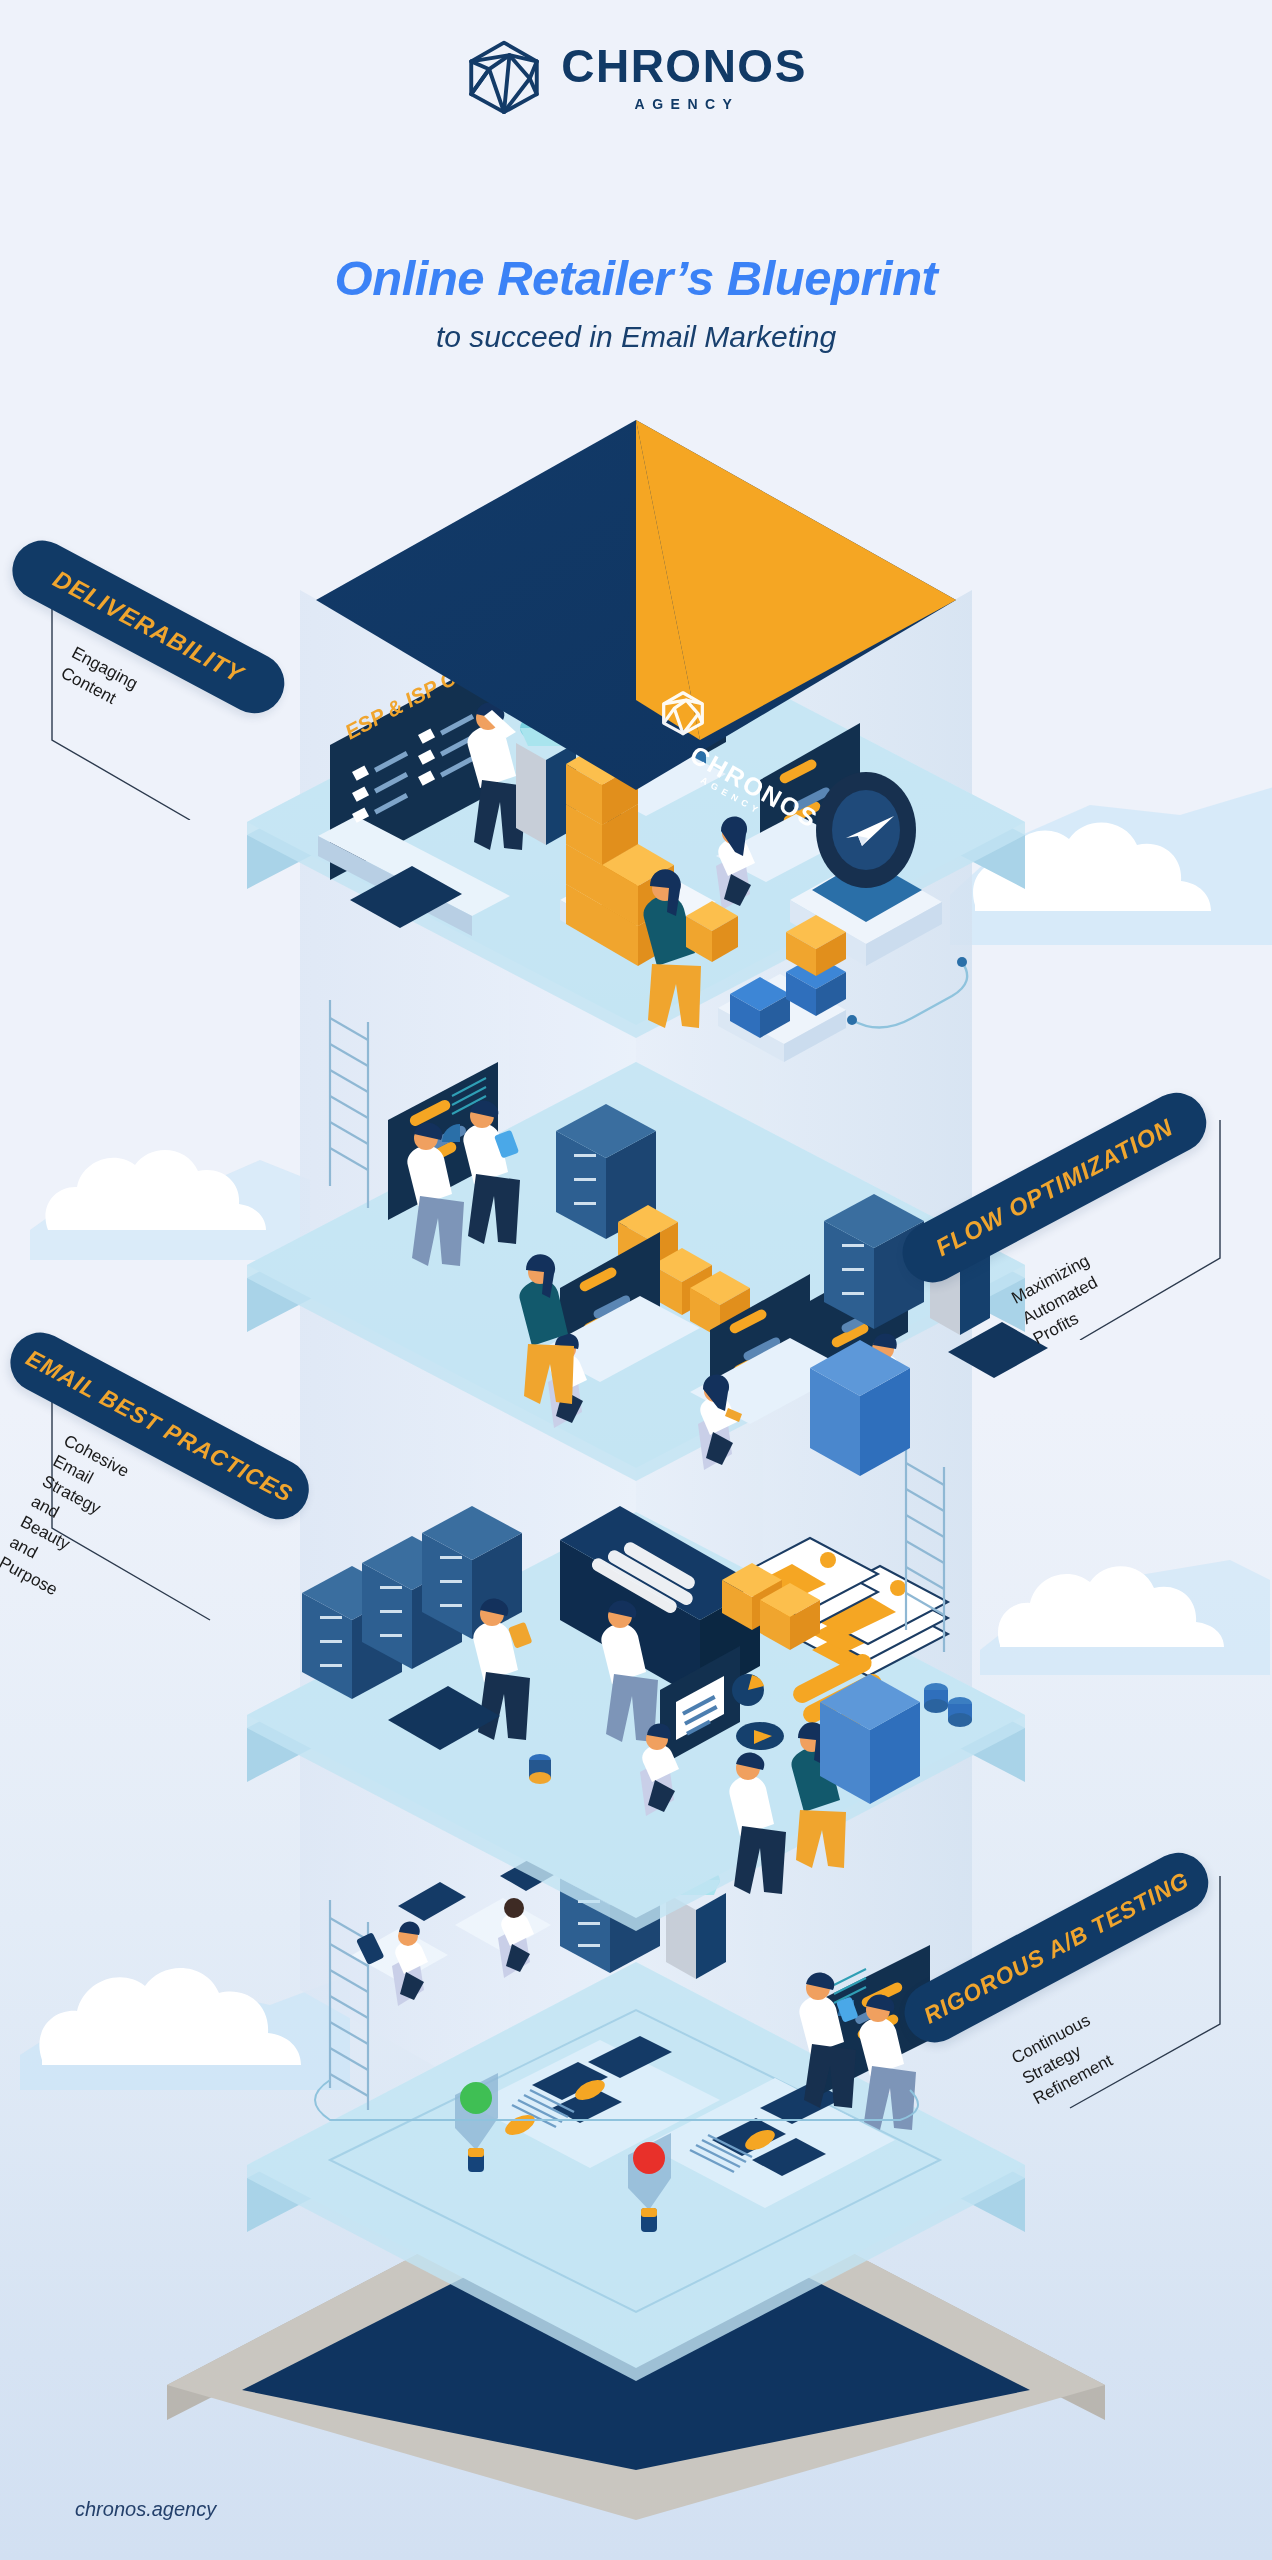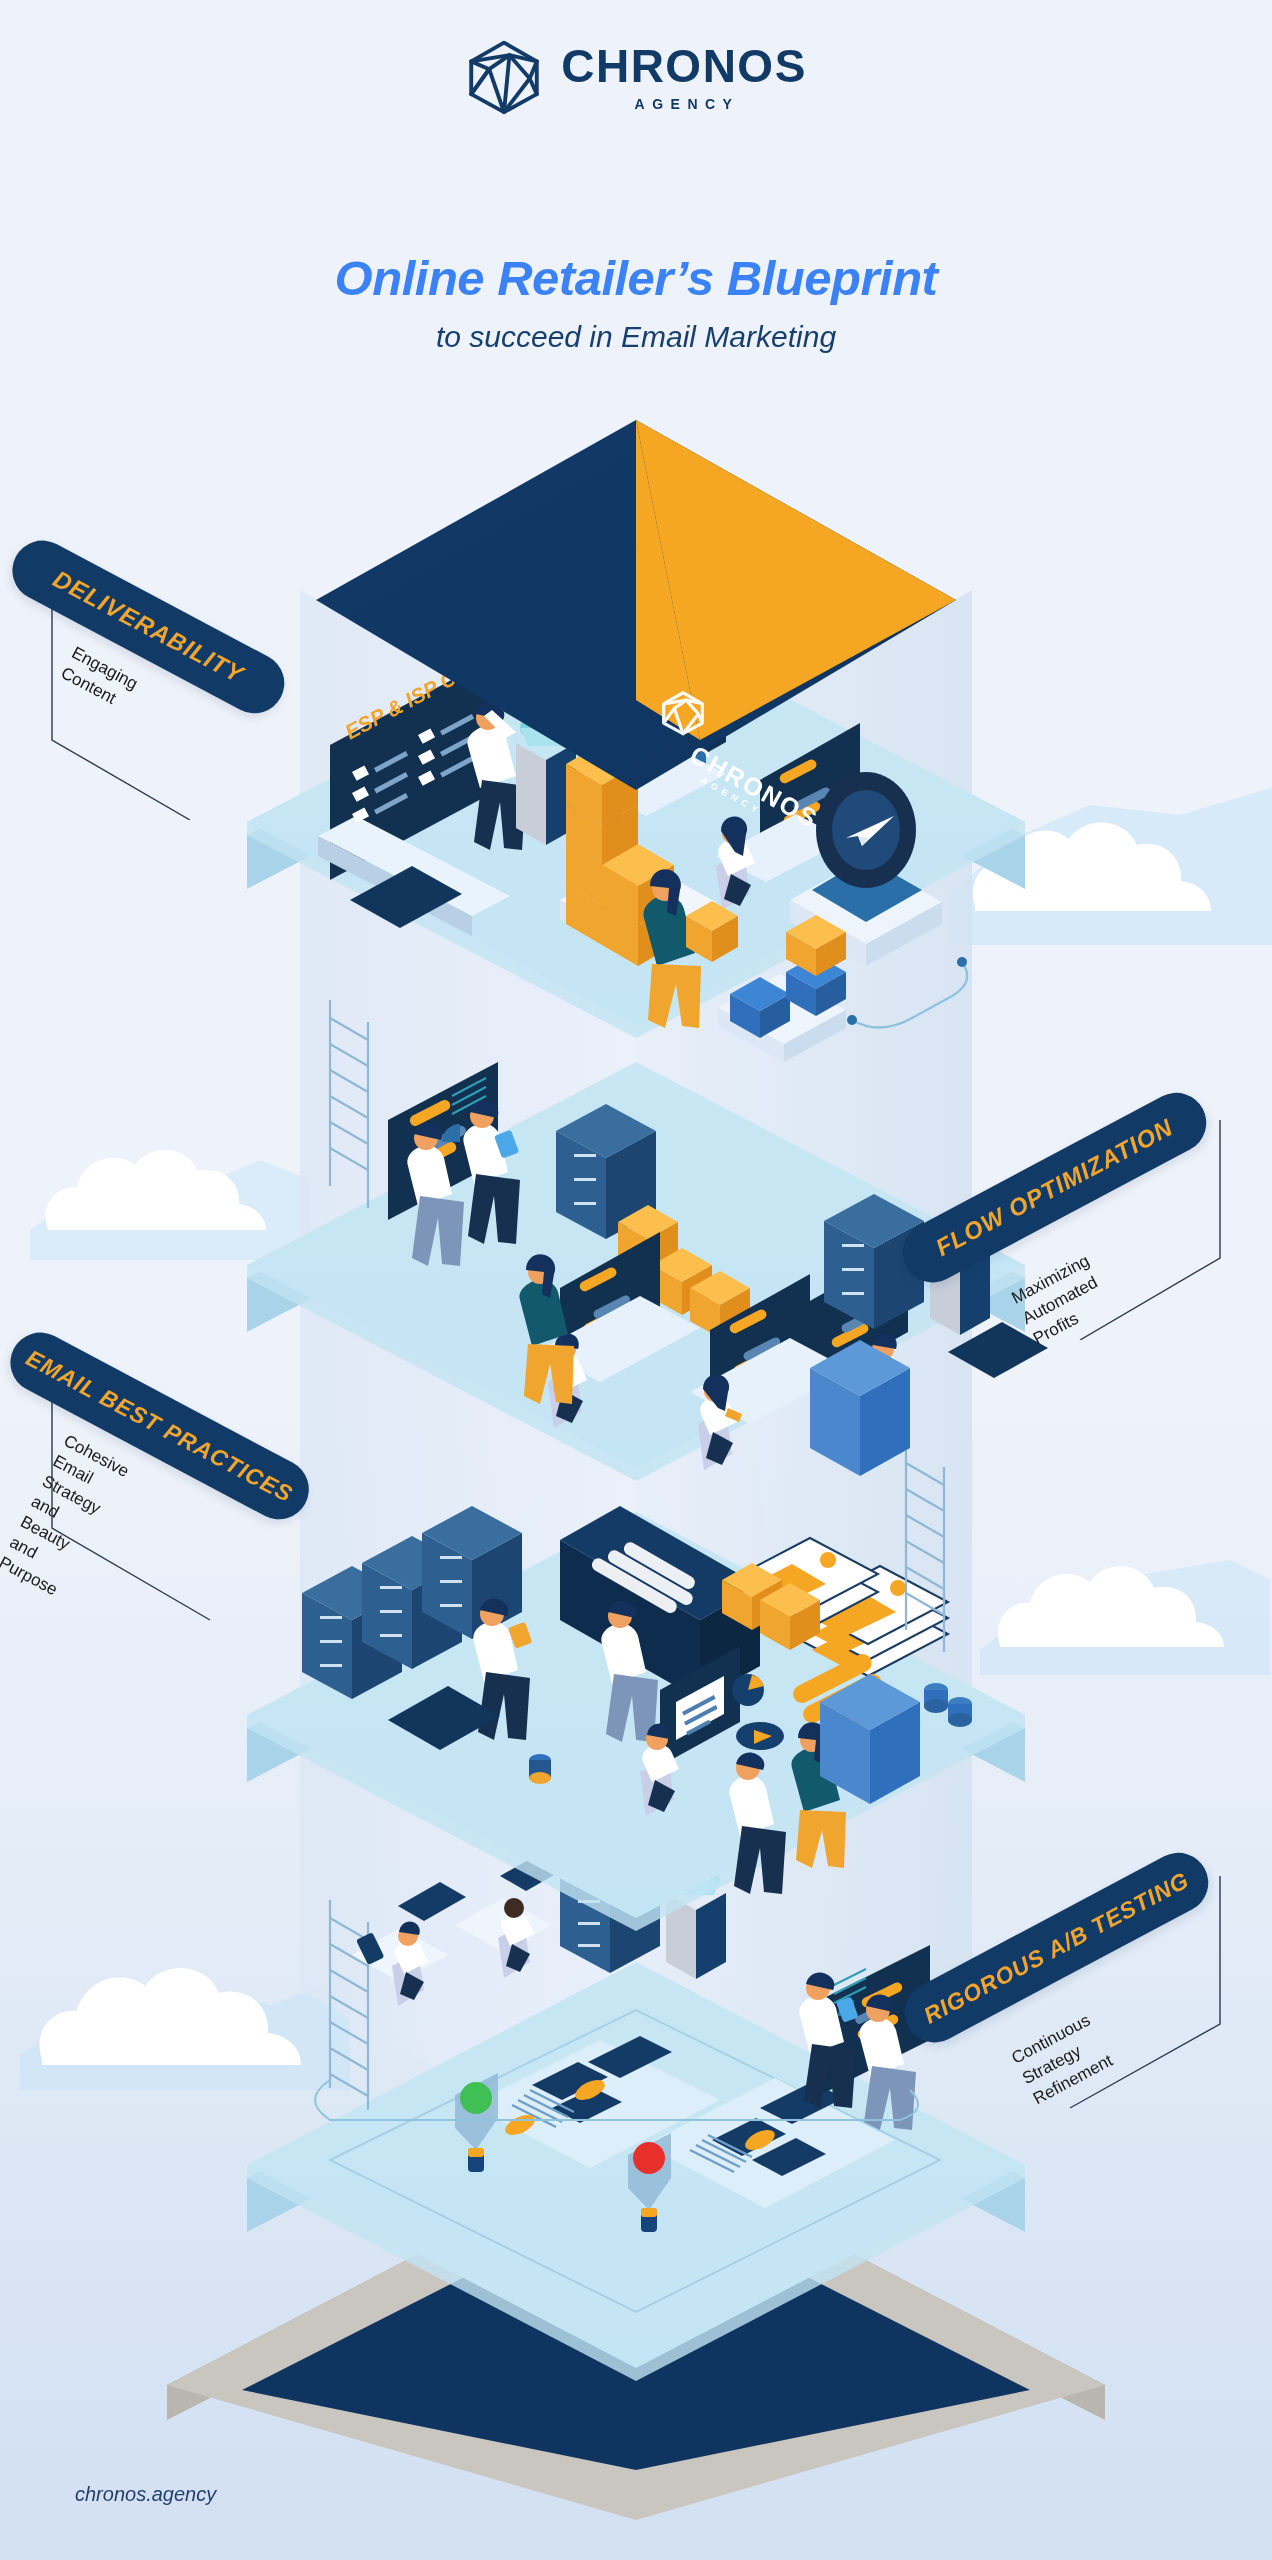--- a/index.html
+++ b/index.html
@@ -16,21 +16,21 @@
   .logo-mark{width:78px;height:78px;}
   .logo-text{display:flex;flex-direction:column;align-items:center;}
   .logo-name{font-size:46px;font-weight:bold;letter-spacing:1.5px;color:#113a66;line-height:1;}
   .logo-sub{font-size:14px;font-weight:bold;letter-spacing:7.5px;color:#113a66;margin-top:7px;margin-left:6px;}
 
   .title{position:absolute;left:0;right:0;top:250px;text-align:center;
     font-size:49px;font-weight:bold;font-style:italic;color:#3b82f6;letter-spacing:-0.5px;}
   .subtitle{position:absolute;left:0;right:0;top:320px;text-align:center;
     font-size:30px;font-style:italic;color:#18406e;}
 
-  .footer{position:absolute;left:75px;bottom:54px;font-size:20px;font-style:italic;color:#24406b;}
+  .footer{position:absolute;left:75px;bottom:39px;font-size:20px;font-style:italic;color:#24406b;}
 
   
   .cloud{position:absolute;}
   .cloud svg{display:block;}
 
   
   .tower{position:absolute;left:0;top:0;width:1272px;height:2560px;pointer-events:none;}
 
   
   .callout{position:absolute;}

